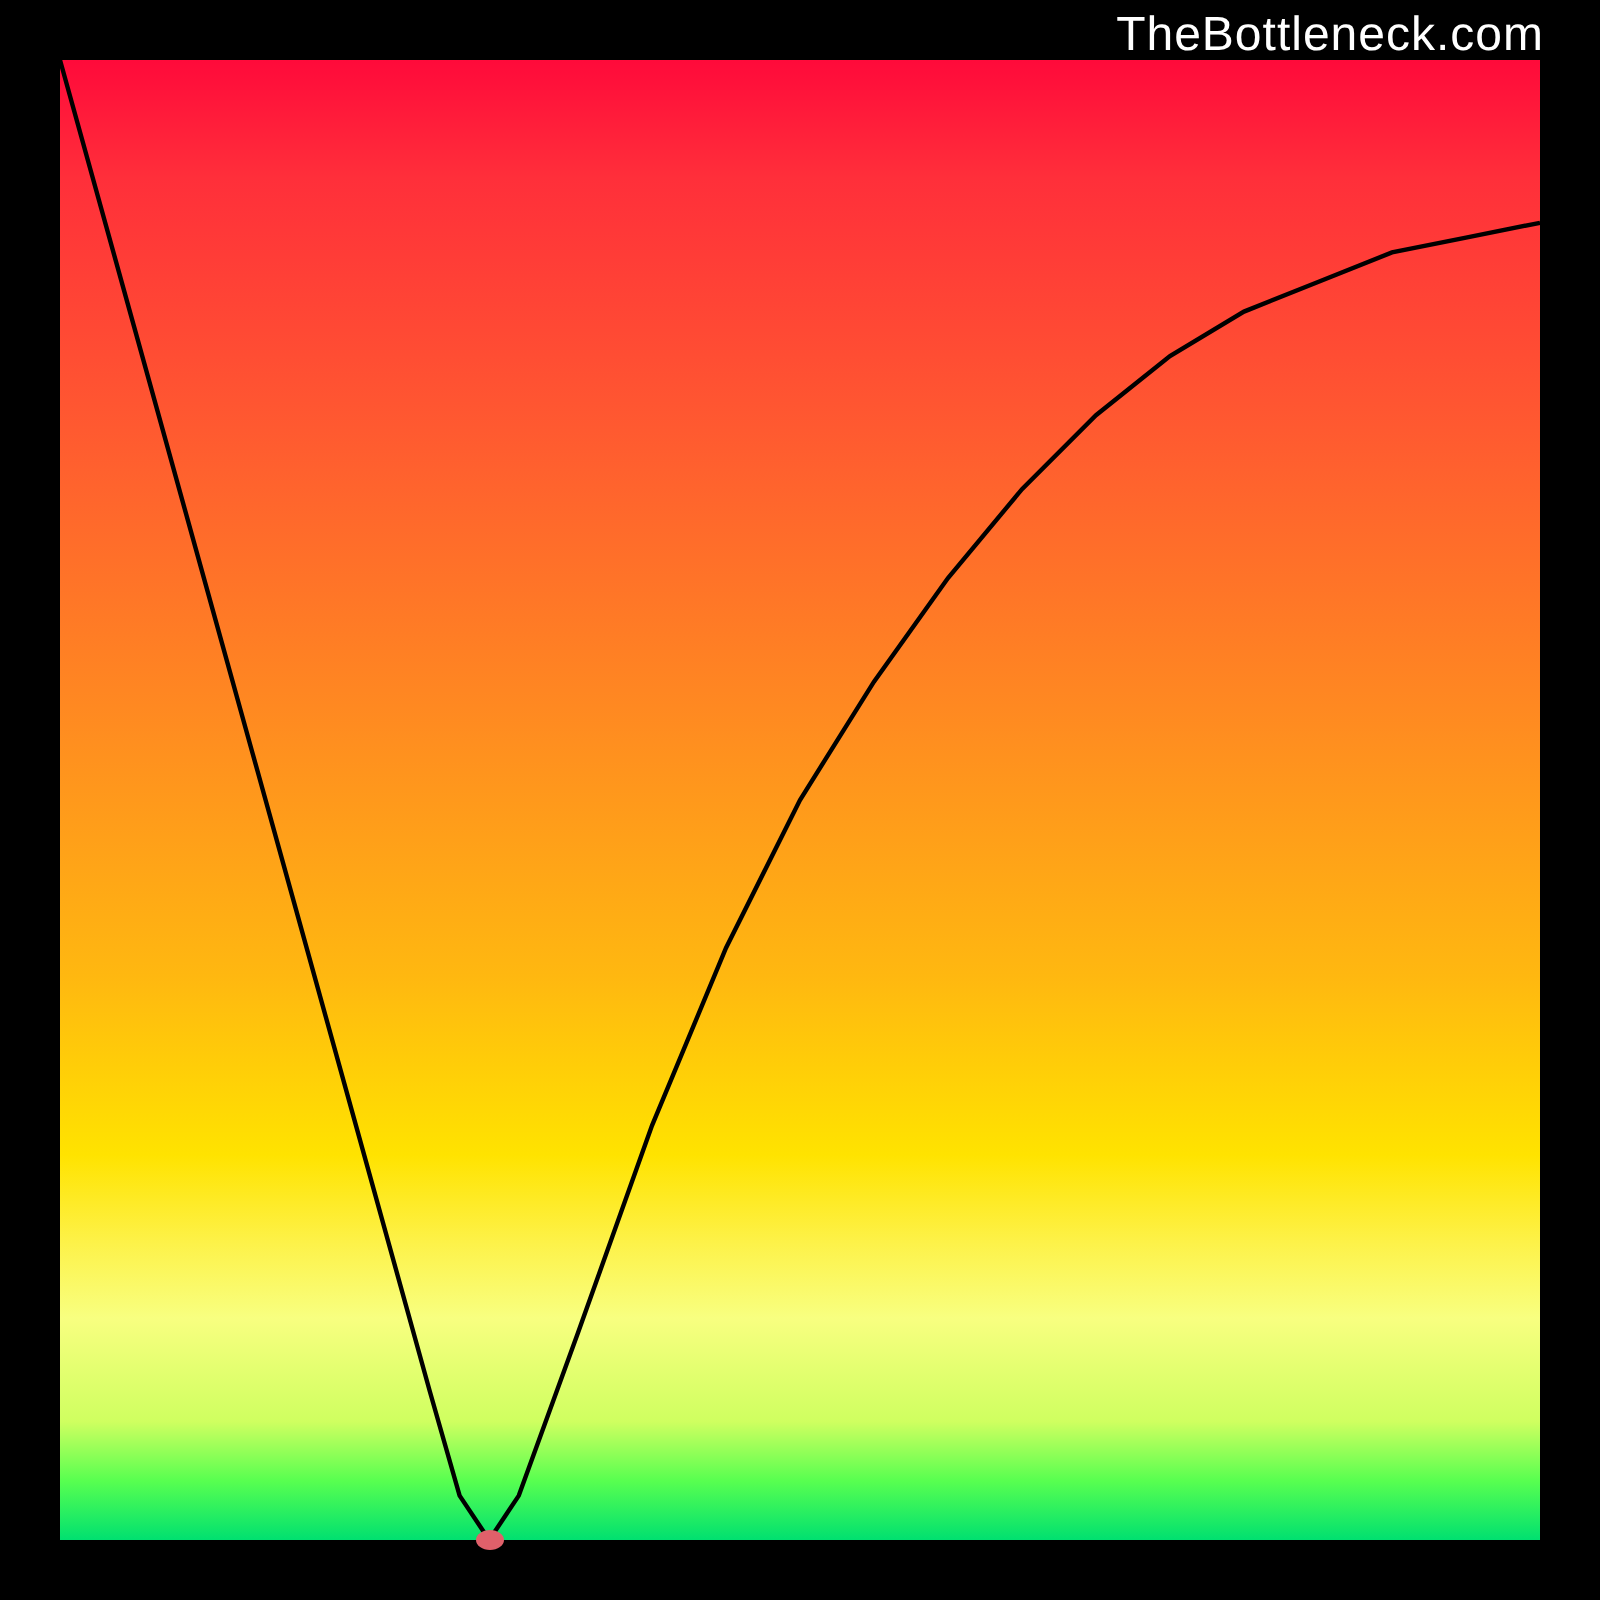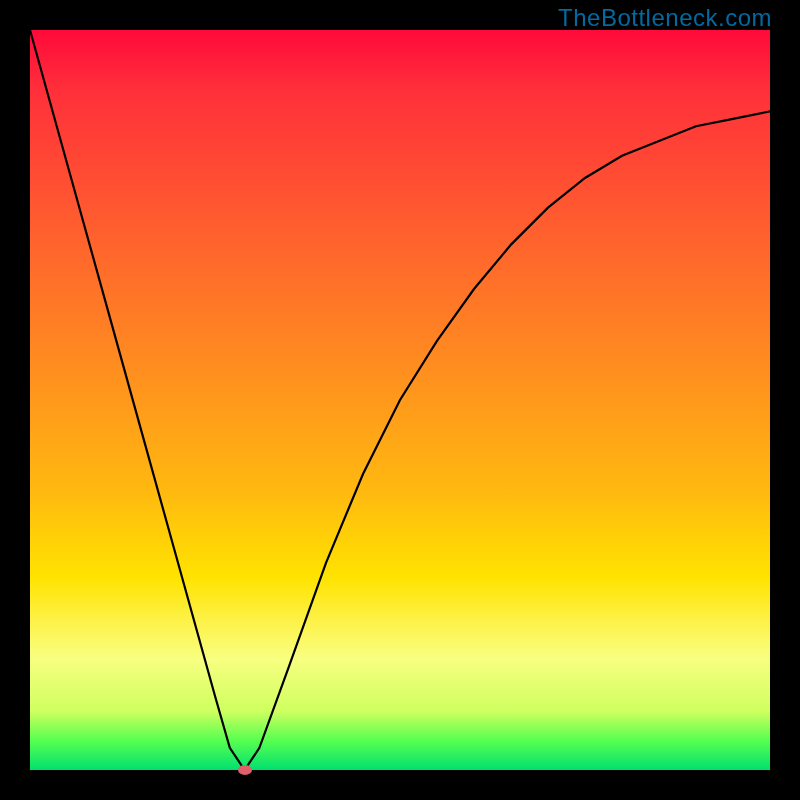--- a/index.html
+++ b/index.html
@@ -35,21 +35,21 @@
       #f8ff80 85%,
       #cfff60 92%,
       #58ff50 96%,
       #00e070 100%
     );
   }
   .watermark {
     position: absolute;
     top: 4px;
     right: 28px;
-    color: #0369a1;
+    color: #ffffff;
     font-size: 24px;
     font-weight: 500;
     letter-spacing: 0.5px;
     user-select: none;
   }
   svg.curve {
     position: absolute;
     left: 0;
     top: 0;
     width: 740px;

